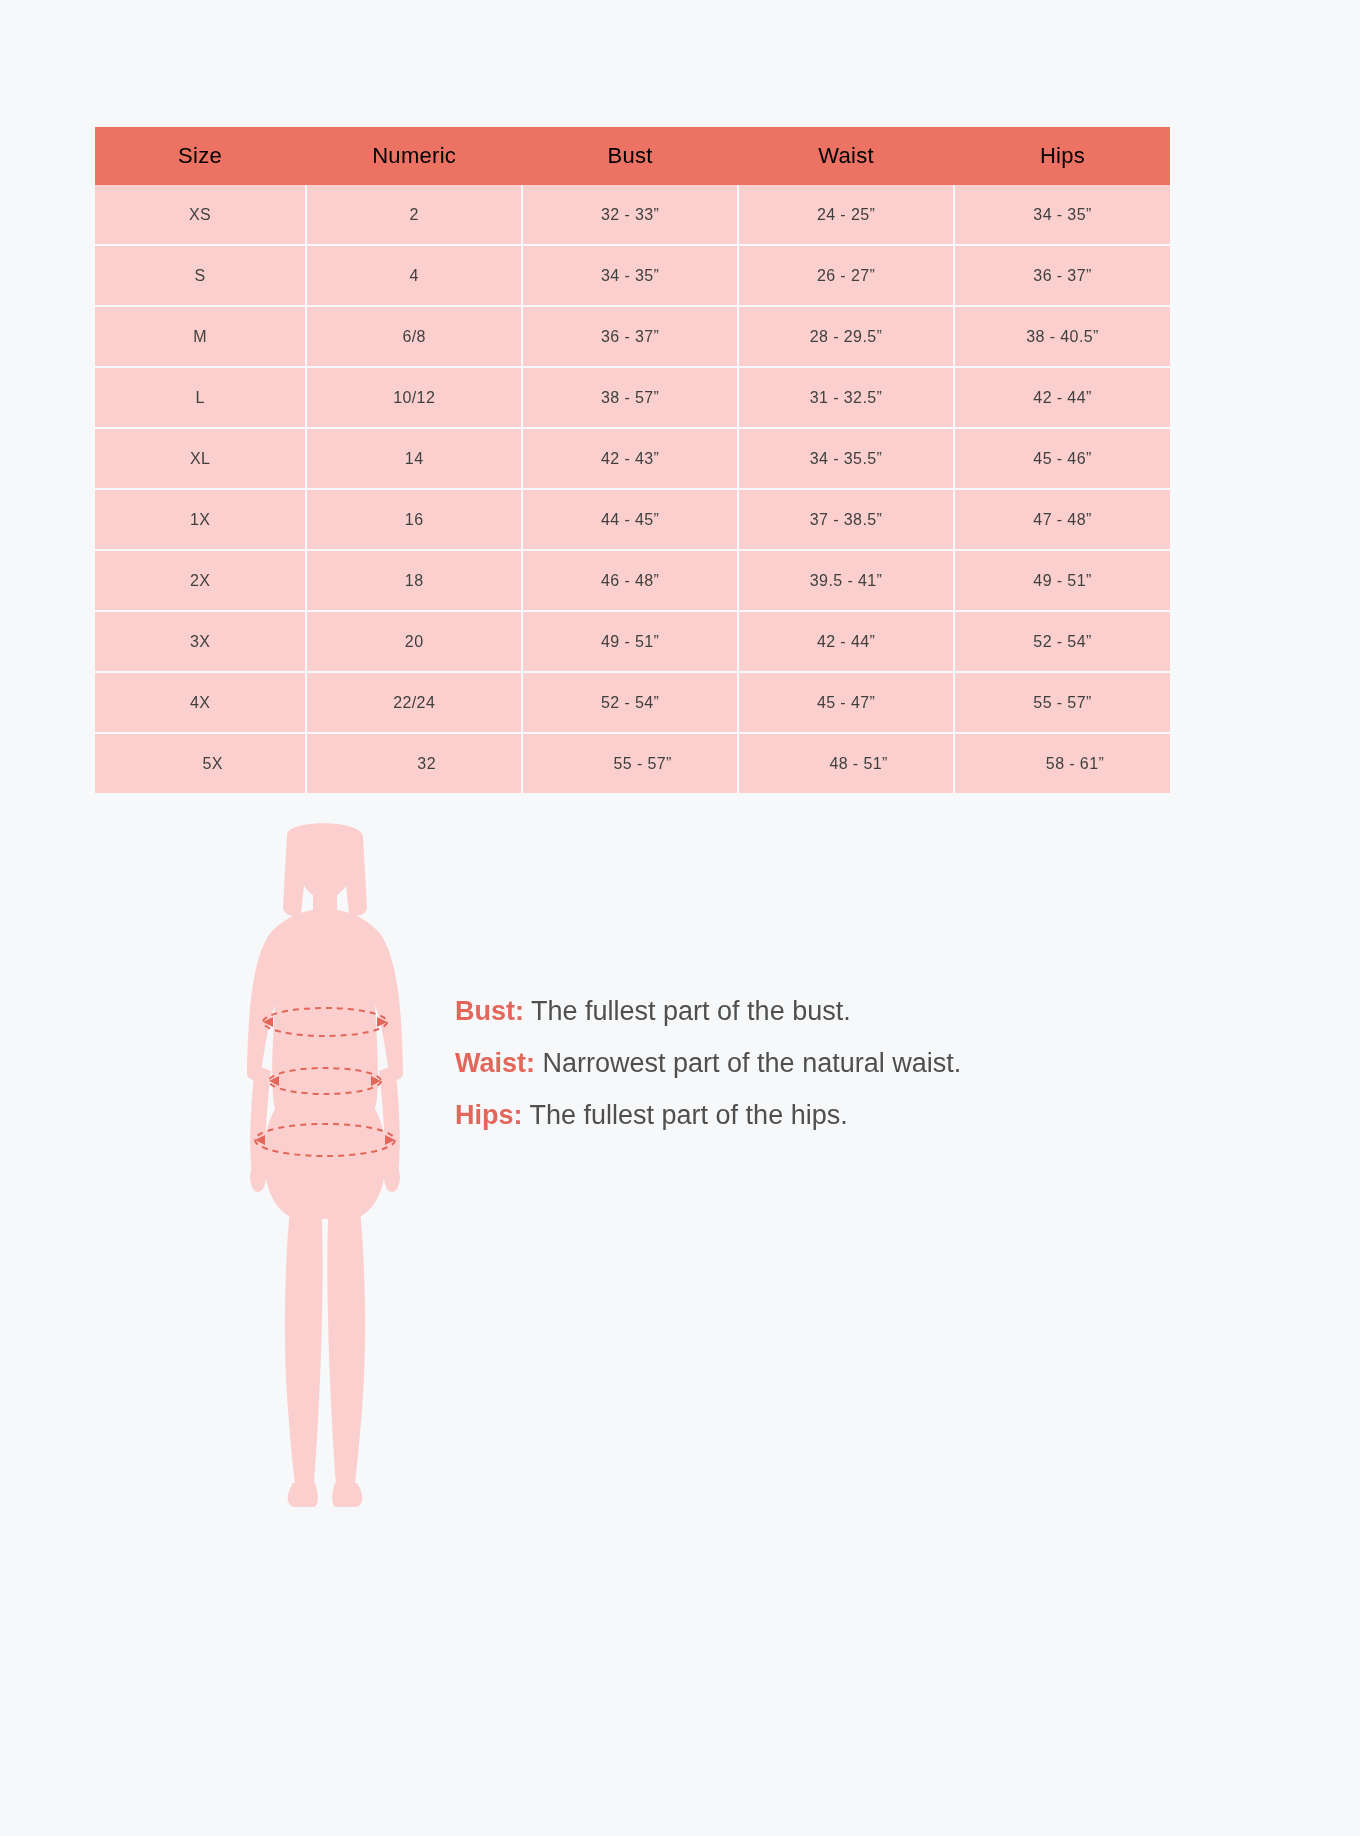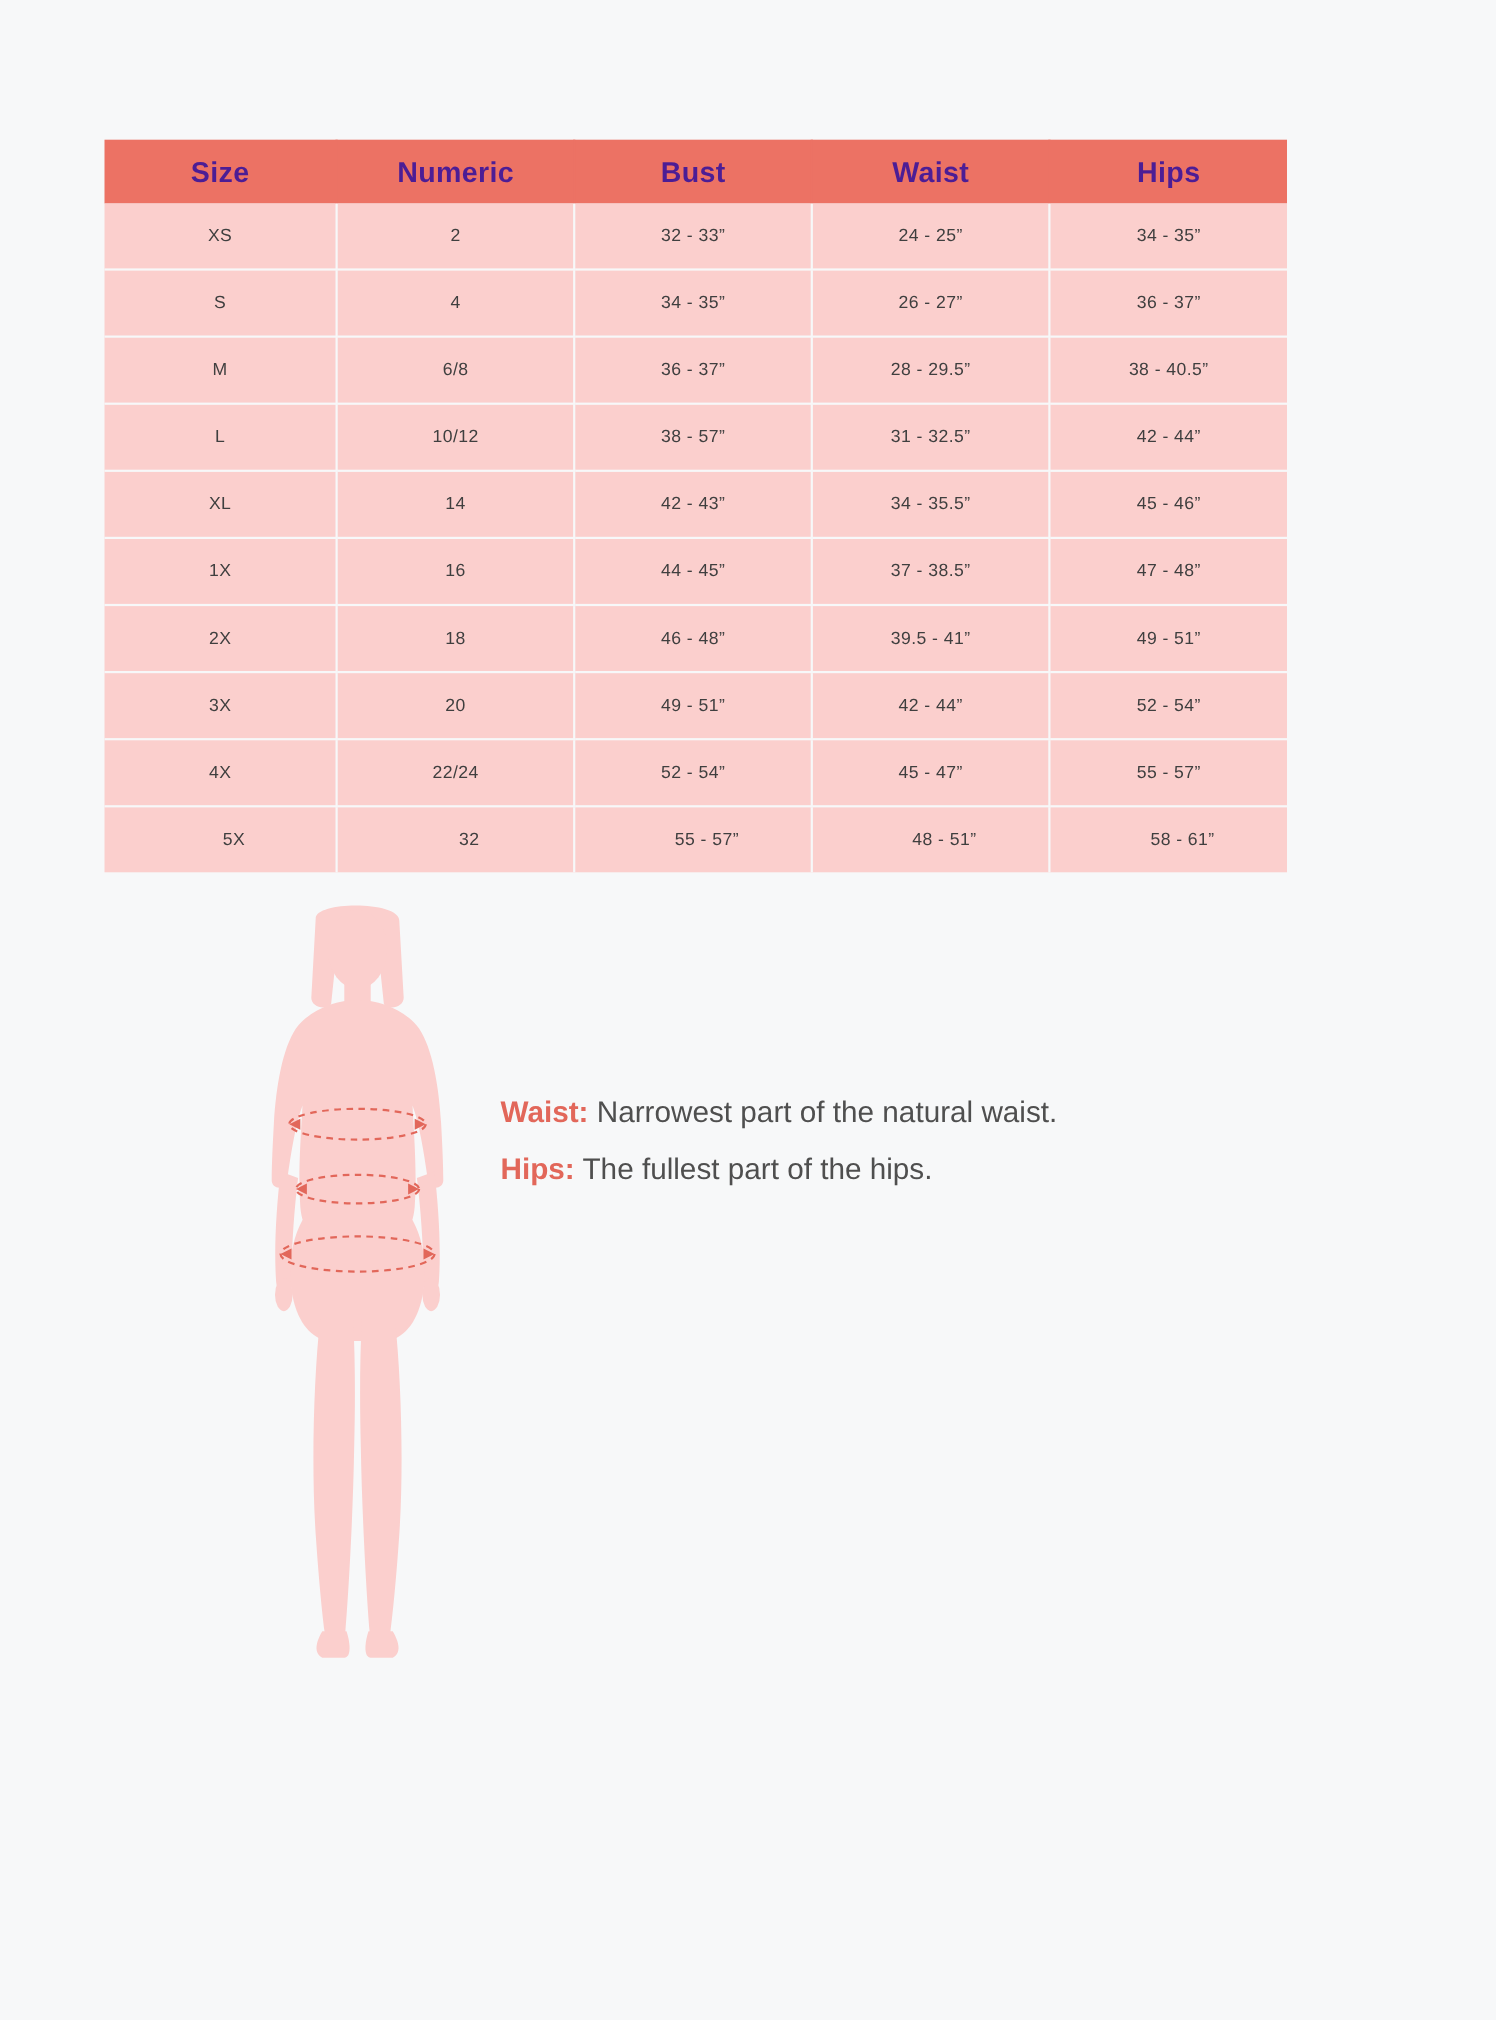--- a/index.html
+++ b/index.html
@@ -23,23 +23,23 @@
     top: 127px;
     width: 1075px;
   }
   table.size-chart {
     border-collapse: collapse;
     width: 100%;
     table-layout: fixed;
   }
   table.size-chart thead th {
     background: #ec7264;
-    color: #4c1d95;
-    font-weight: 700;
-    font-size: 26px;
+    color: #000000;
+    font-weight: 400;
+    font-size: 22px;
     height: 56px;
     letter-spacing: 0.3px;
     border-right: 2px solid #ec7264;
   }
   table.size-chart thead th:last-child { border-right: none; }
 
   table.size-chart tbody td {
     background: #fbcfcd;
     color: #3f3f3f;
     font-size: 16px;
@@ -241,20 +241,24 @@
         <polygon points="186,266 176,261 176,271"></polygon>
         <polygon points="74,266 84,261 84,271"></polygon>
         <polygon points="200,325 190,320 190,330"></polygon>
         <polygon points="60,325 70,320 70,330"></polygon>
       </g>
     </svg>
   </div>
 
   <div class="legend">
     <div class="legend-line">
+      <span class="legend-term">Bust:</span>
+      <span class="legend-desc">The fullest part of the bust.</span>
+    </div>
+    <div class="legend-line">
       <span class="legend-term">Waist:</span>
       <span class="legend-desc">Narrowest part of the natural waist.</span>
     </div>
     <div class="legend-line">
       <span class="legend-term">Hips:</span>
       <span class="legend-desc">The fullest part of the hips.</span>
     </div>
   </div>
 
 </div>

